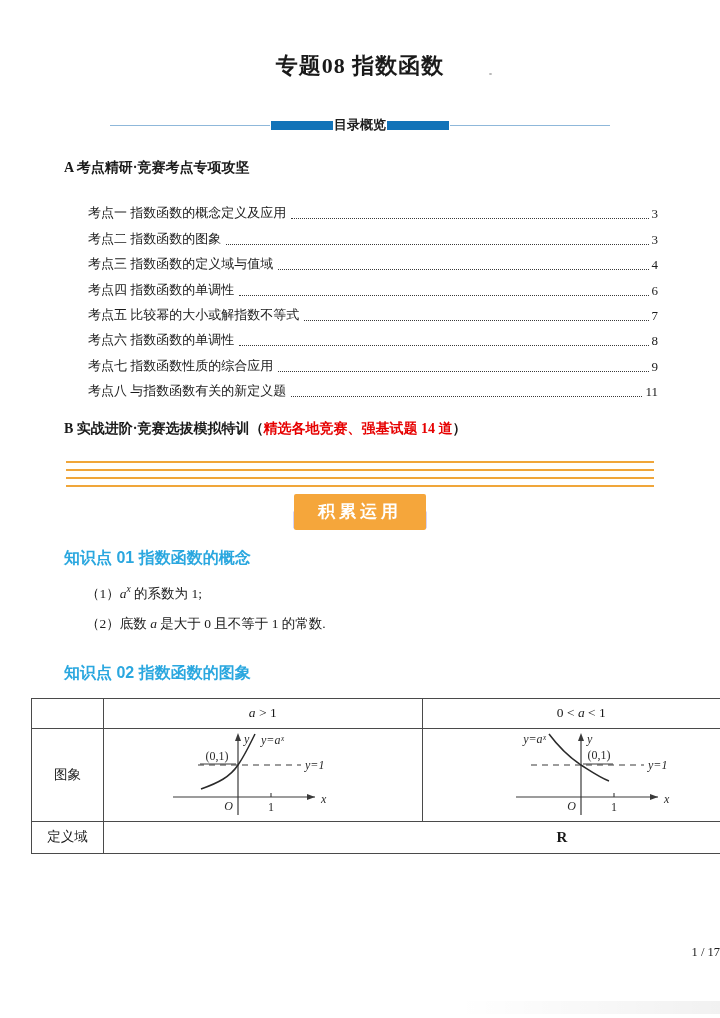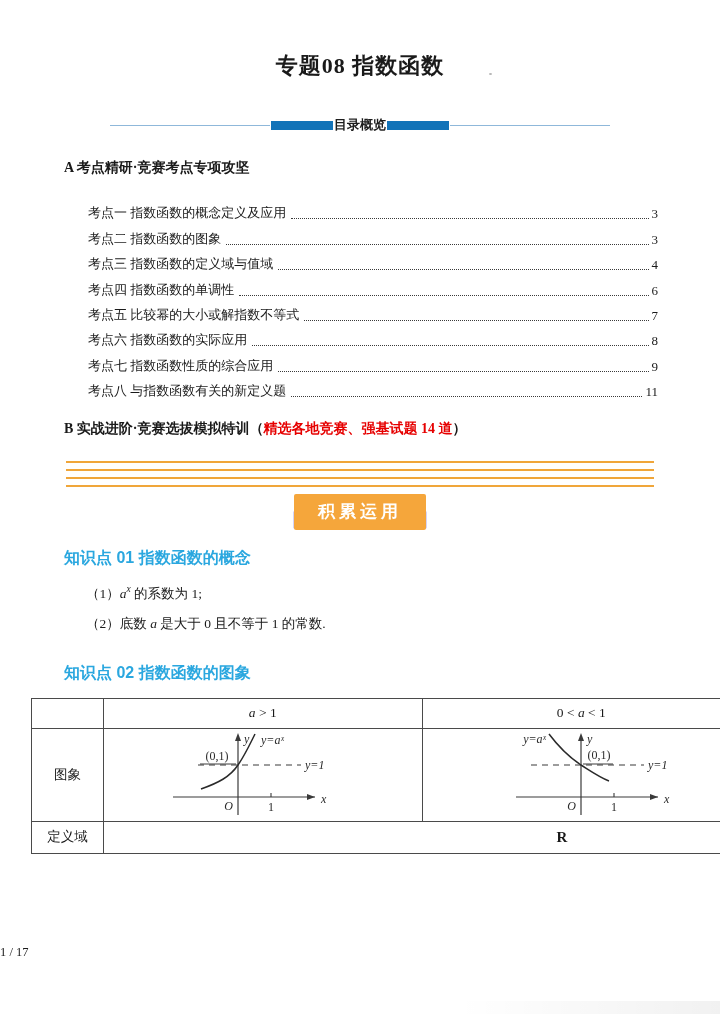--- a/index.html
+++ b/index.html
@@ -54,21 +54,21 @@
   .graph-table td { border:1px solid #4a4a4a; text-align:center; vertical-align:middle; font-size:13.5px; }
   .col-lbl { width:72px; }
   .head-cell { height:30px; font-size:14.5px; }
   .graph-cell { height:92px; }
   .domain-cell { height:32px; position:relative; }
   .domain-value { position:absolute; left:72%; top:50%; transform:translate(-50%,-50%); font-weight:bold; font-size:15px; }
 
   svg text { font-family:"Liberation Serif","DejaVu Serif",serif; fill:#2a2a2a; }
   .svg-var { font-style:italic; }
 
-  .page-footer { position:absolute; left:0; right:0; bottom:58px; text-align:left; font-size:12.5px; }
+  .page-footer { position:absolute; left:0; right:0; bottom:58px; text-align:right; font-size:12.5px; }
   .corner-shade { position:absolute; right:0; bottom:4px; width:262px; height:13px;
     background:linear-gradient(to right, rgba(0,0,0,0), rgba(0,0,0,0.055)); }
 </style>
 </head>
 <body>
 
 <div class="page">
   <div class="artifact-dot"></div>
 
   <div class="doc-title">专题08 指数函数</div>
@@ -104,21 +104,21 @@
       <span class="toc-label">考点四 指数函数的单调性</span>
       <span class="toc-leader"></span>
       <span class="toc-page">6</span>
     </div>
     <div class="toc-item">
       <span class="toc-label">考点五 比较幂的大小或解指数不等式</span>
       <span class="toc-leader"></span>
       <span class="toc-page">7</span>
     </div>
     <div class="toc-item">
-      <span class="toc-label">考点六 指数函数的实际应用</span>
+      <span class="toc-label">考点六 指数函数的单调性</span>
       <span class="toc-leader"></span>
       <span class="toc-page">8</span>
     </div>
     <div class="toc-item">
       <span class="toc-label">考点七 指数函数性质的综合应用</span>
       <span class="toc-leader"></span>
       <span class="toc-page">9</span>
     </div>
     <div class="toc-item">
       <span class="toc-label">考点八 与指数函数有关的新定义题</span>

